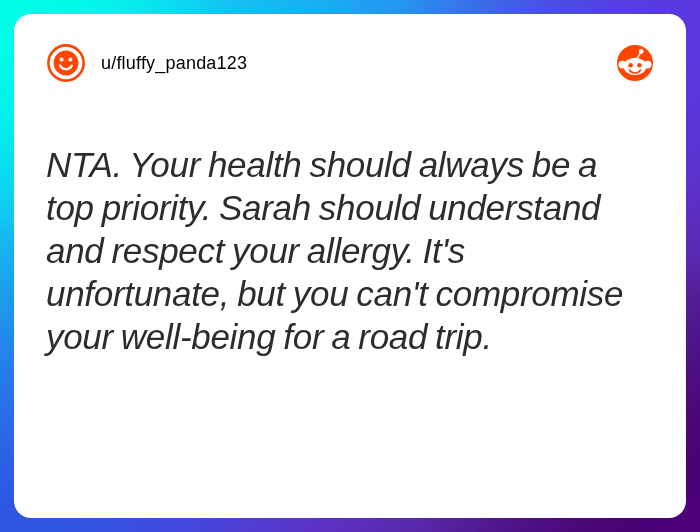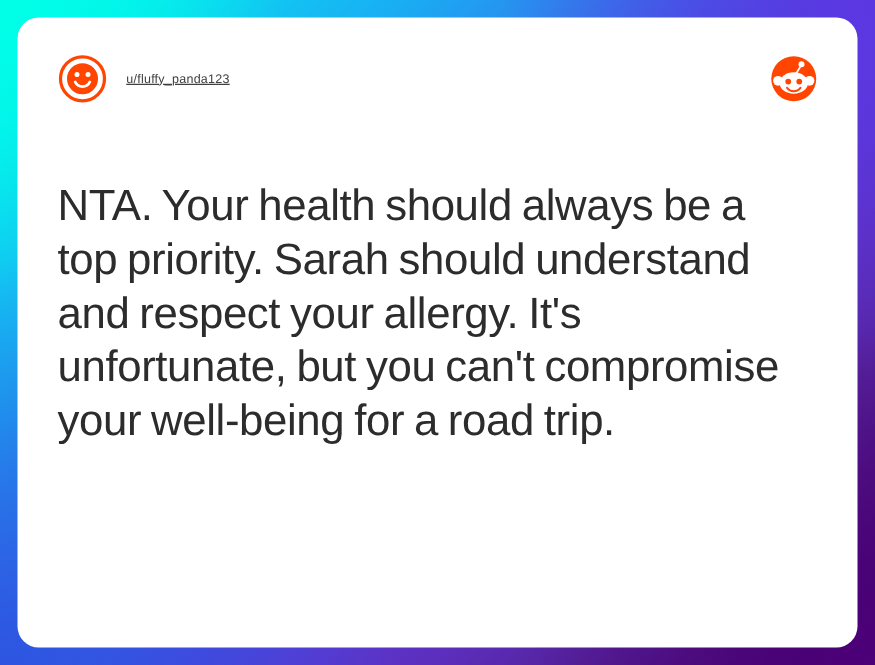--- a/index.html
+++ b/index.html
@@ -69,45 +69,45 @@
 
   .avatar {
     width: 40px;
     height: 40px;
     flex: 0 0 40px;
     display: block;
   }
 
   .username {
     margin-left: 15px;
-    font-size: 10px;
-    color: #404040;
+    font-size: 18px;
+    color: #000000;
     letter-spacing: 0.2px;
     white-space: nowrap;
-    text-decoration: underline;
   }
 
   .brand-logo {
     margin-left: auto;
     width: 38px;
     height: 38px;
     flex: 0 0 38px;
     display: block;
   }
 
   
   .post-body {
     margin-top: 57px;
     font-size: 35px;
     line-height: 43px;
     color: #2c2c2c;
     font-weight: 300;
     letter-spacing: -0.3px;
     word-spacing: -1.5px;
     max-width: 600px;
+    font-style: italic;
   }
 </style>
 </head>
 <body>
 
 <div id="backdrop"></div>
 
 <div id="card">
 
   <div class="header">

